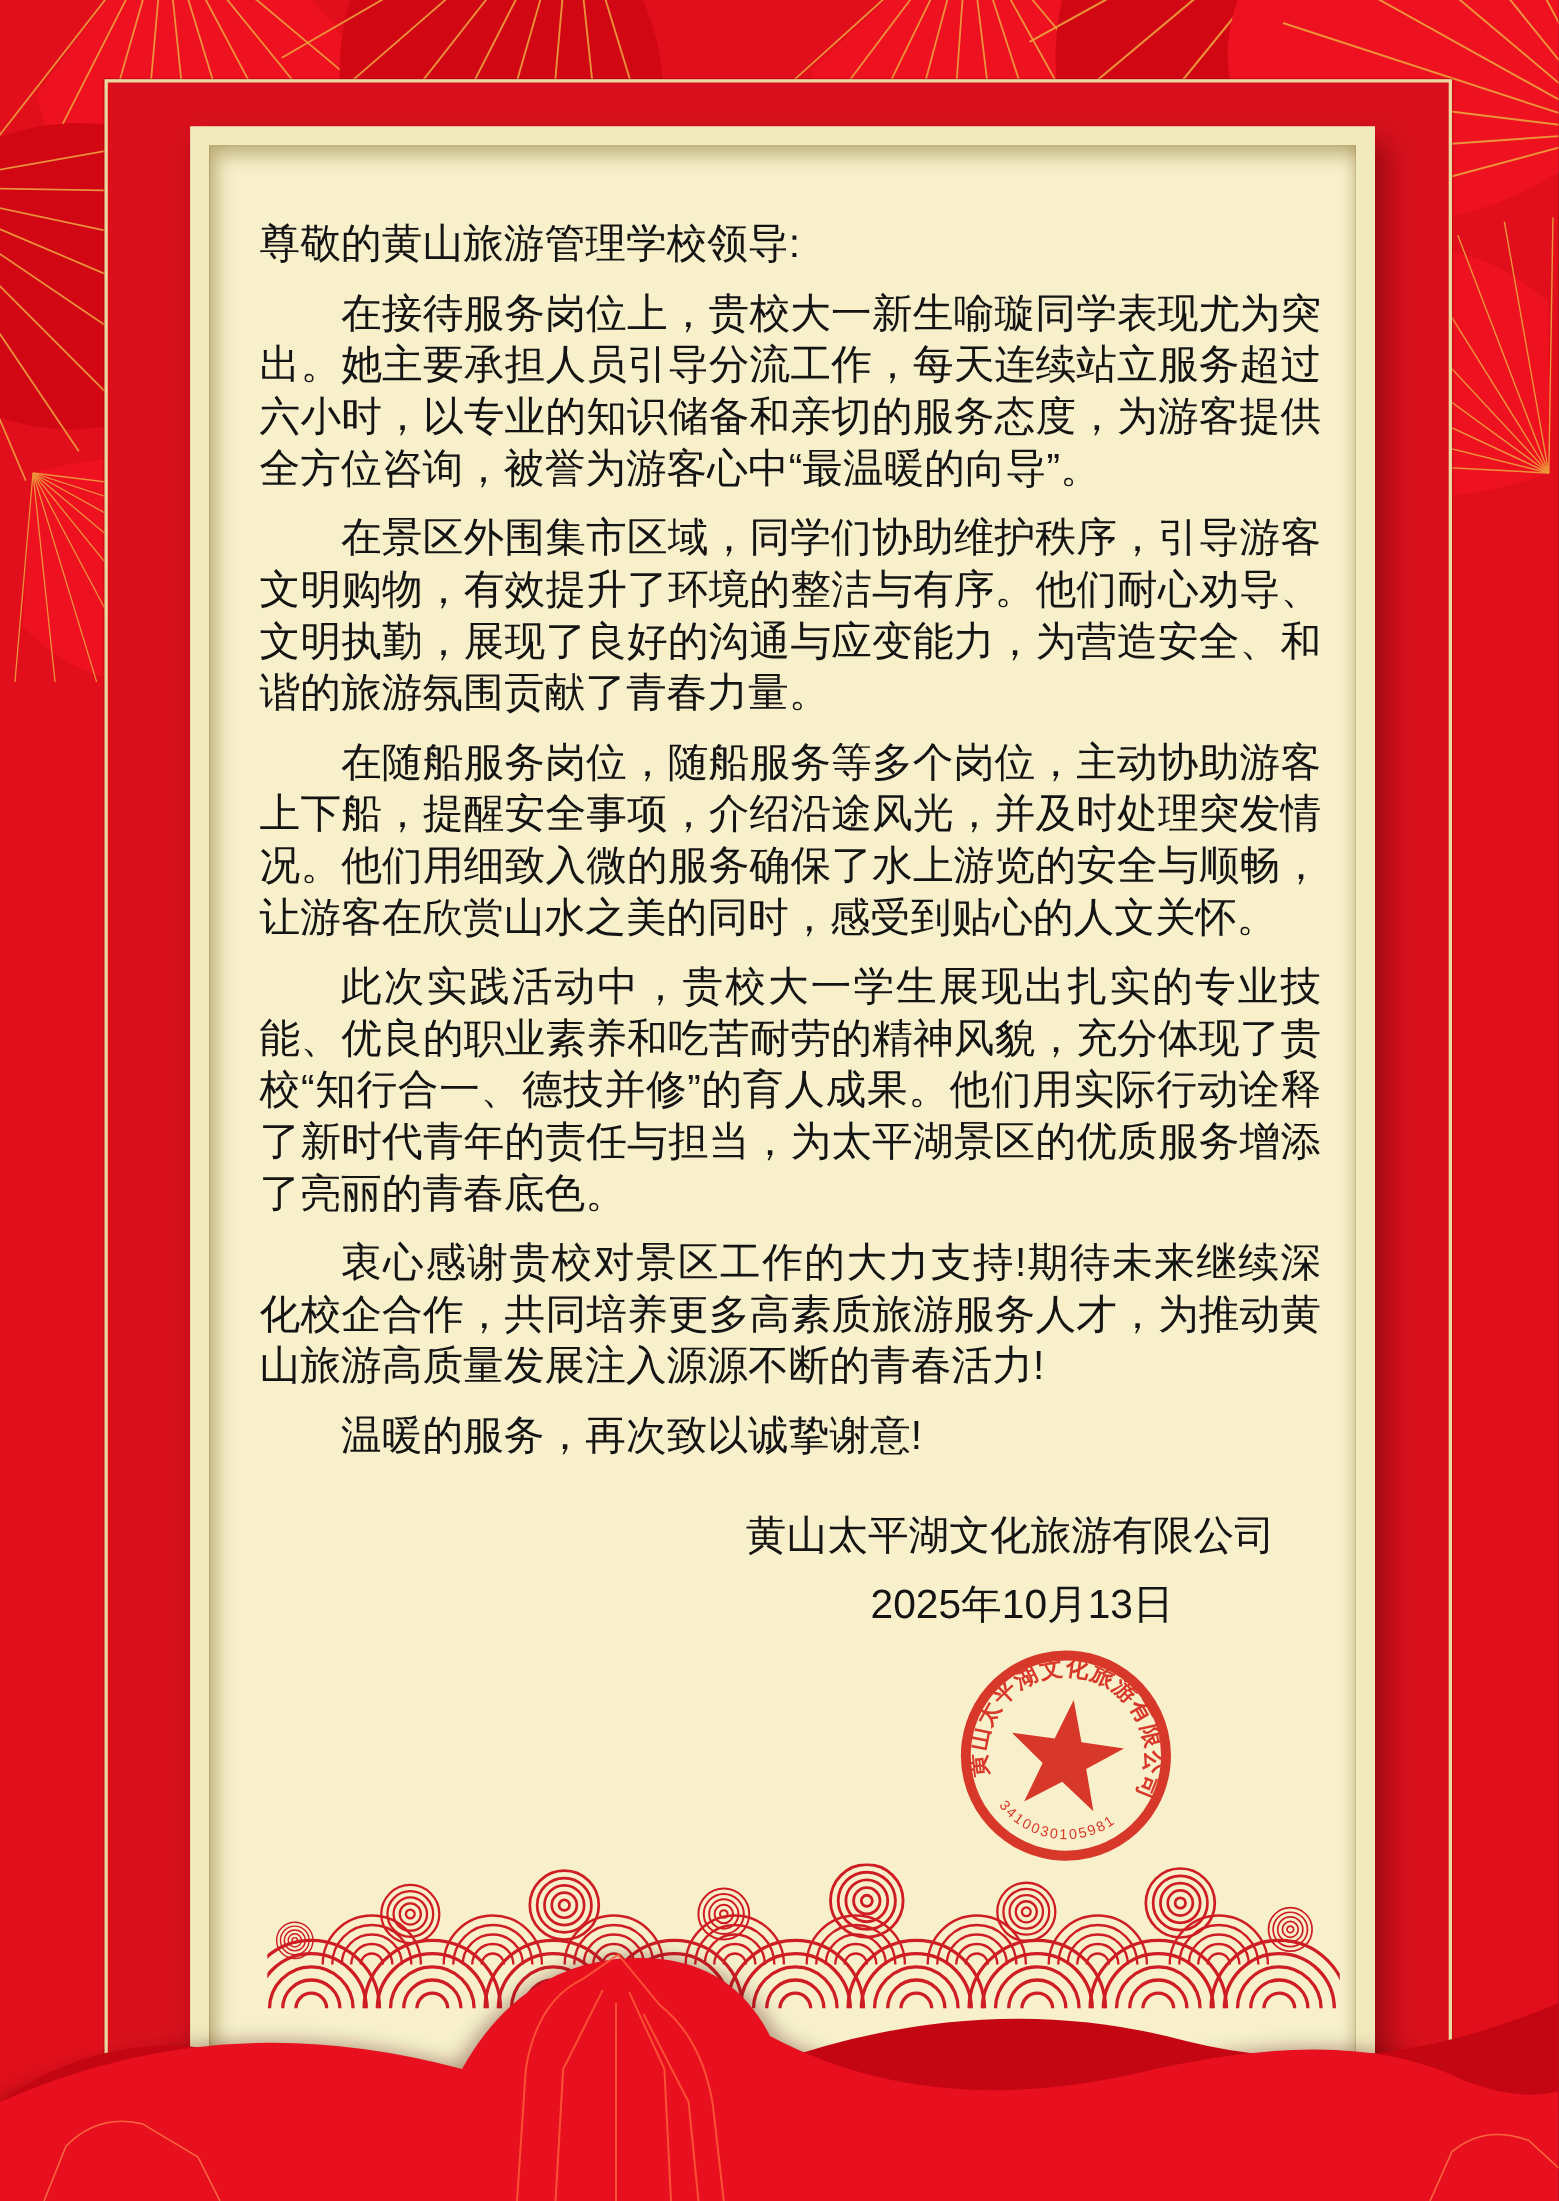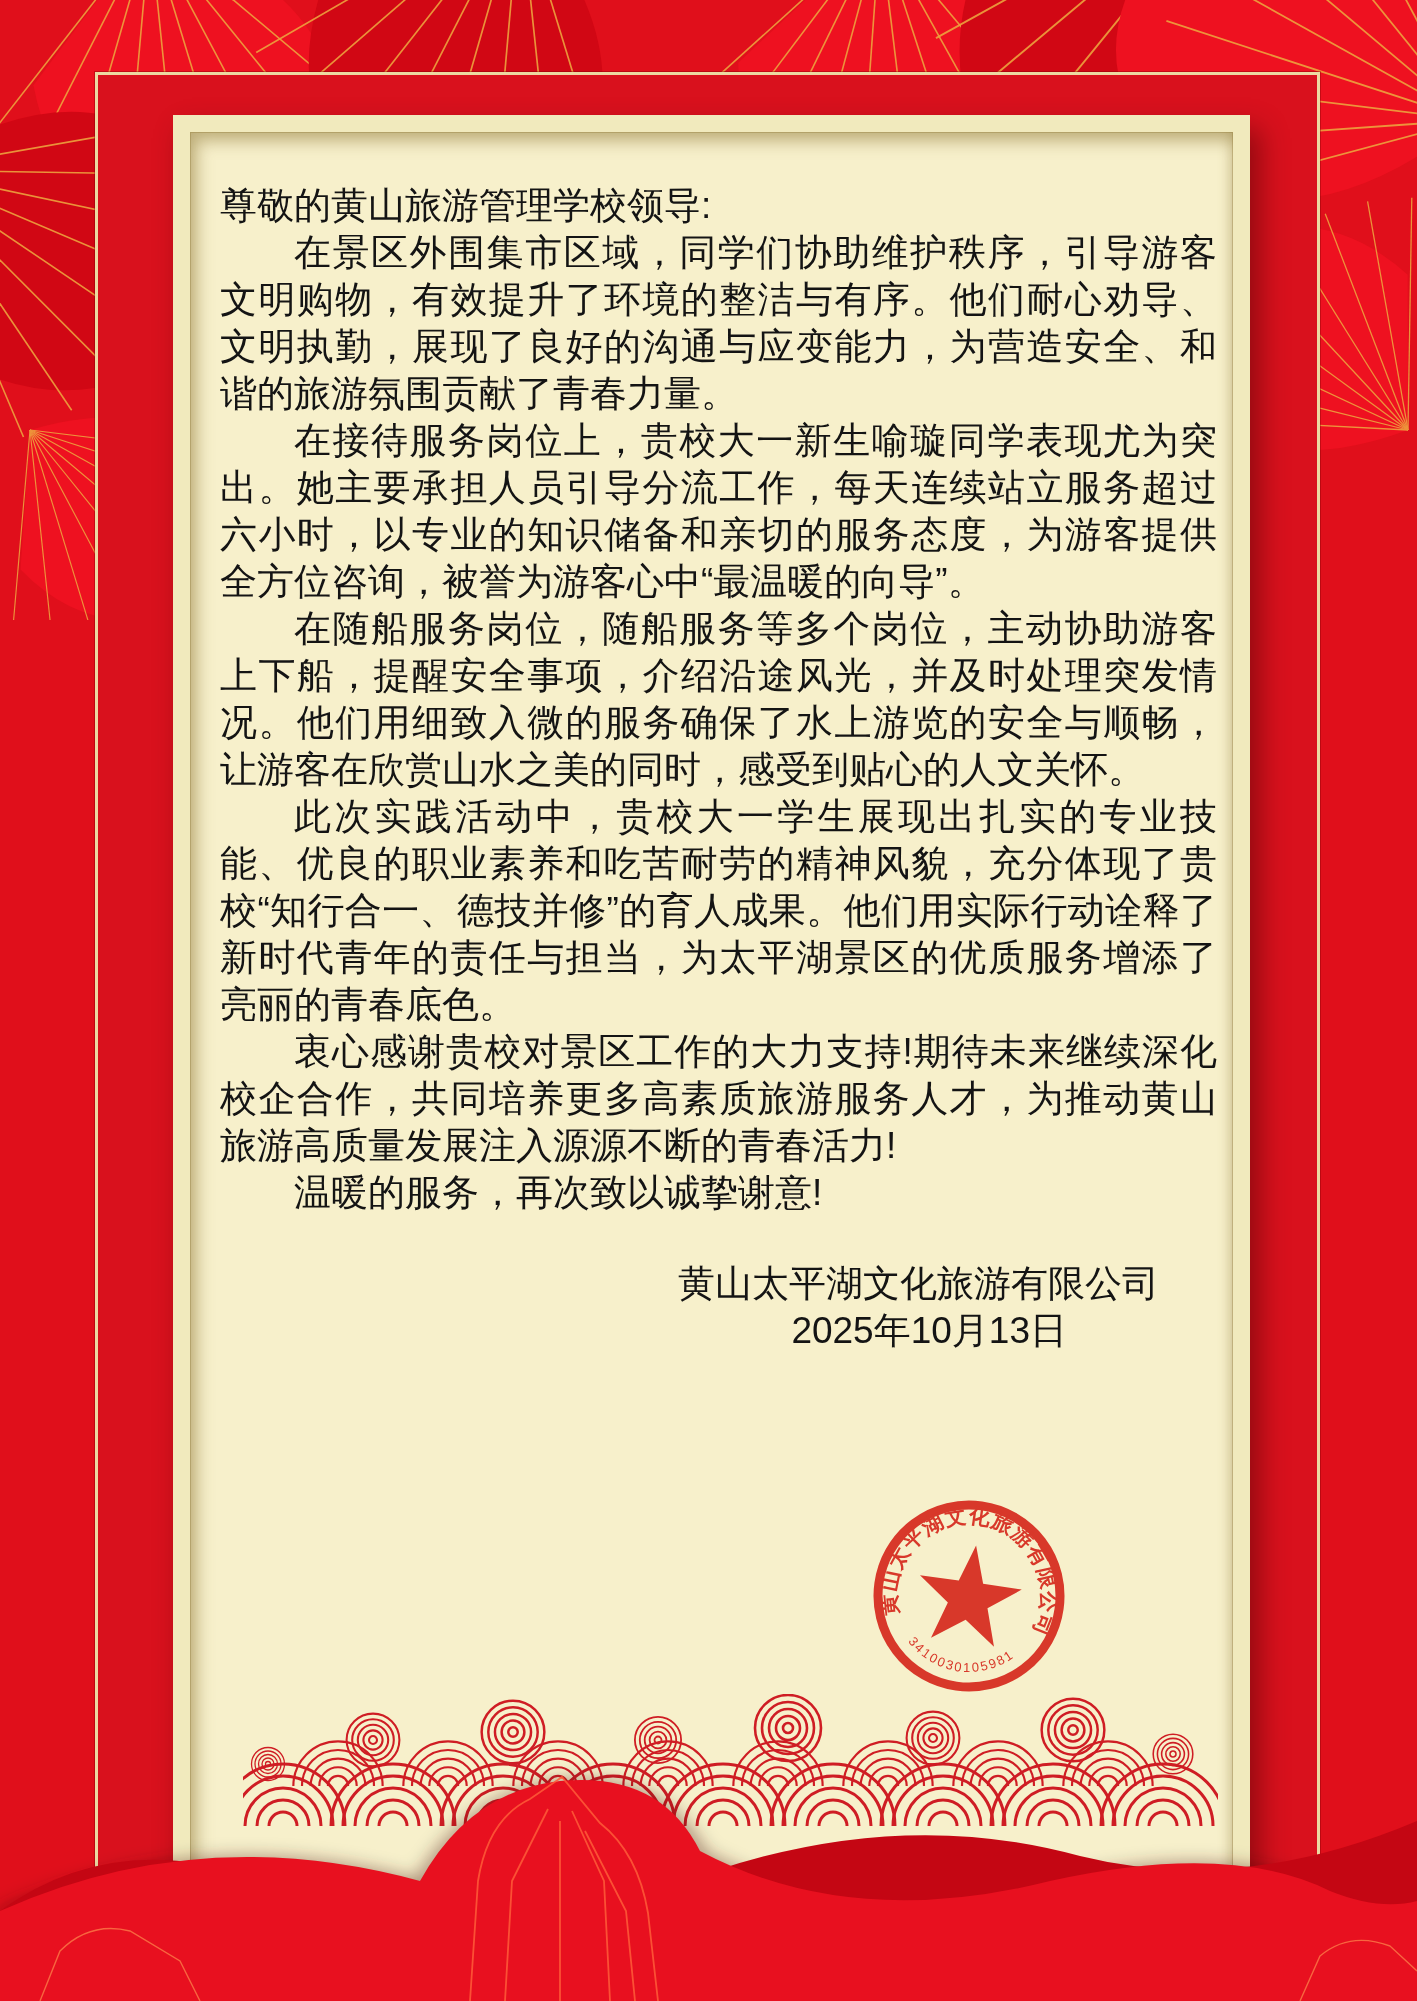--- a/index.html
+++ b/index.html
@@ -12,21 +12,21 @@
          box-shadow:0 0 0 1px rgba(120,0,0,.35);}
   .paper{position:absolute;left:173px;top:115px;width:1077px;height:1795px;z-index:3;
          background:#f7f0cb;border:17px solid #f1eabd;box-sizing:border-box;
          box-shadow:10px 14px 26px rgba(60,0,0,.45),
                     inset 7px 9px 16px rgba(140,115,50,.50),
                     inset -4px -6px 12px rgba(140,115,50,.28),
                     inset 0 0 0 1px rgba(150,130,60,.35);}
   .letter{position:absolute;left:0;top:0;width:100%;box-sizing:border-box;
           padding:50px 16px 0 30px;color:#141414;font-size:37px;line-height:47px;
           text-align:justify;z-index:4;}
-  .letter p{margin:0;text-indent:2em;}
+  .letter p{margin:16px;text-indent:2em;}
   .letter p.salutation{text-indent:0;}
   .sign-block{margin-top:44px;}
   .sign-company{text-indent:0 !important;text-align:right;margin-right:58px !important;}
   .sign-date{text-indent:0 !important;text-align:right;margin-right:150px !important;}
   .waves{position:absolute;left:243px;top:1694px;z-index:5;}
   .seal{position:absolute;left:869px;top:1496px;z-index:7;mix-blend-mode:multiply;opacity:.92;}
   .decor-bottom{position:absolute;left:0;bottom:0;z-index:8;}
 </style>
 </head>
 <body>
@@ -81,22 +81,22 @@
       <use href="#petalblob" fill="#ee1120"></use>
         <use href="#fanlines"></use>
     </g>
   </svg>
 
   <div class="frame"></div>
 
   <div class="paper">
     <div class="letter">
       <p class="salutation">尊敬的黄山旅游管理学校领导:</p>
+      <p>在接待服务岗位上，贵校大一新生喻璇同学表现尤为突出。她主要承担人员引导分流工作，每天连续站立服务超过六小时，以专业的知识储备和亲切的服务态度，为游客提供全方位咨询，被誉为游客心中“最温暖的向导”。</p>
       <p>在景区外围集市区域，同学们协助维护秩序，引导游客文明购物，有效提升了环境的整洁与有序。他们耐心劝导、文明执勤，展现了良好的沟通与应变能力，为营造安全、和谐的旅游氛围贡献了青春力量。</p>
-      <p>在接待服务岗位上，贵校大一新生喻璇同学表现尤为突出。她主要承担人员引导分流工作，每天连续站立服务超过六小时，以专业的知识储备和亲切的服务态度，为游客提供全方位咨询，被誉为游客心中“最温暖的向导”。</p>
       <p>在随船服务岗位，随船服务等多个岗位，主动协助游客上下船，提醒安全事项，介绍沿途风光，并及时处理突发情况。他们用细致入微的服务确保了水上游览的安全与顺畅，让游客在欣赏山水之美的同时，感受到贴心的人文关怀。</p>
       <p>此次实践活动中，贵校大一学生展现出扎实的专业技能、优良的职业素养和吃苦耐劳的精神风貌，充分体现了贵校“知行合一、德技并修”的育人成果。他们用实际行动诠释了新时代青年的责任与担当，为太平湖景区的优质服务增添了亮丽的青春底色。</p>
       <p>衷心感谢贵校对景区工作的大力支持!期待未来继续深化校企合作，共同培养更多高素质旅游服务人才，为推动黄山旅游高质量发展注入源源不断的青春活力!</p>
       <p>温暖的服务，再次致以诚挚谢意!</p>
       <div class="sign-block">
         <p class="sign-company">黄山太平湖文化旅游有限公司</p>
         <p class="sign-date">2025年10月13日</p>
       </div>
     </div>
   </div>

